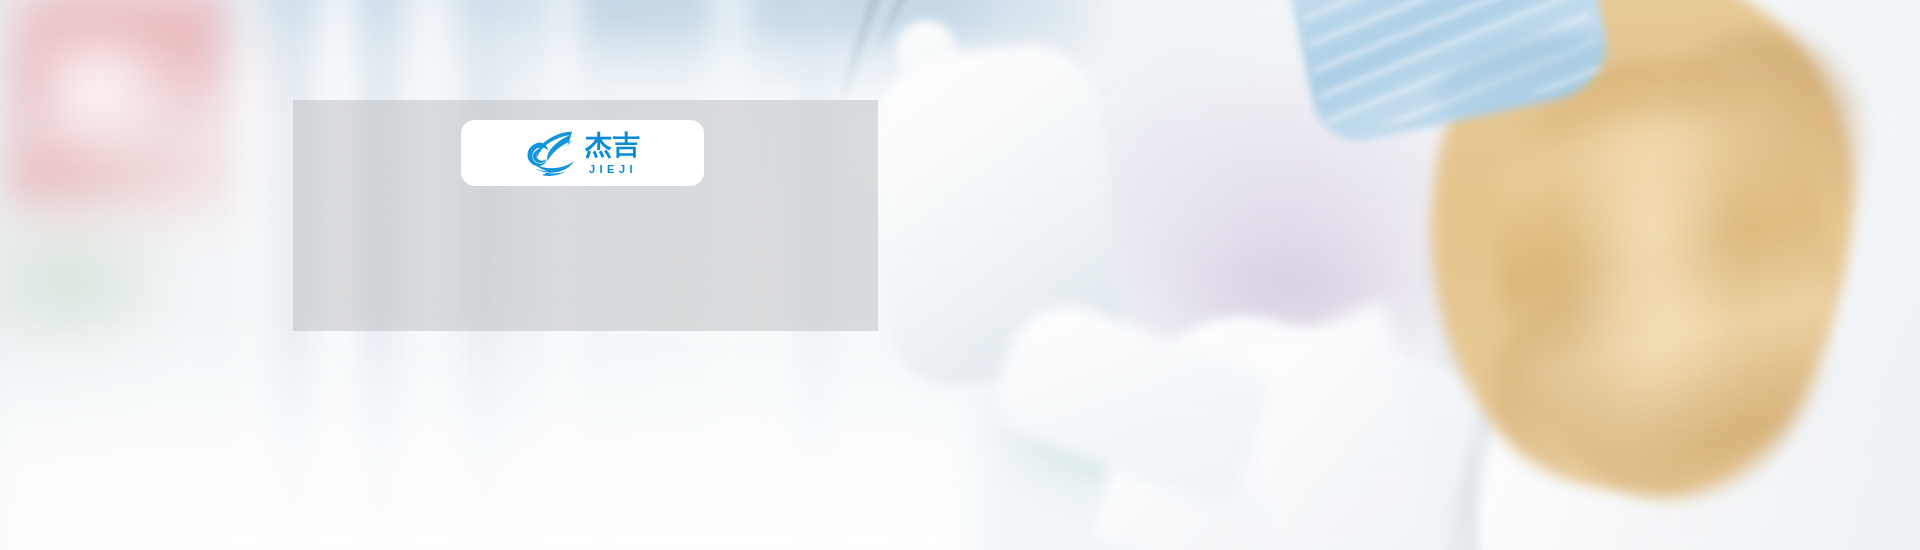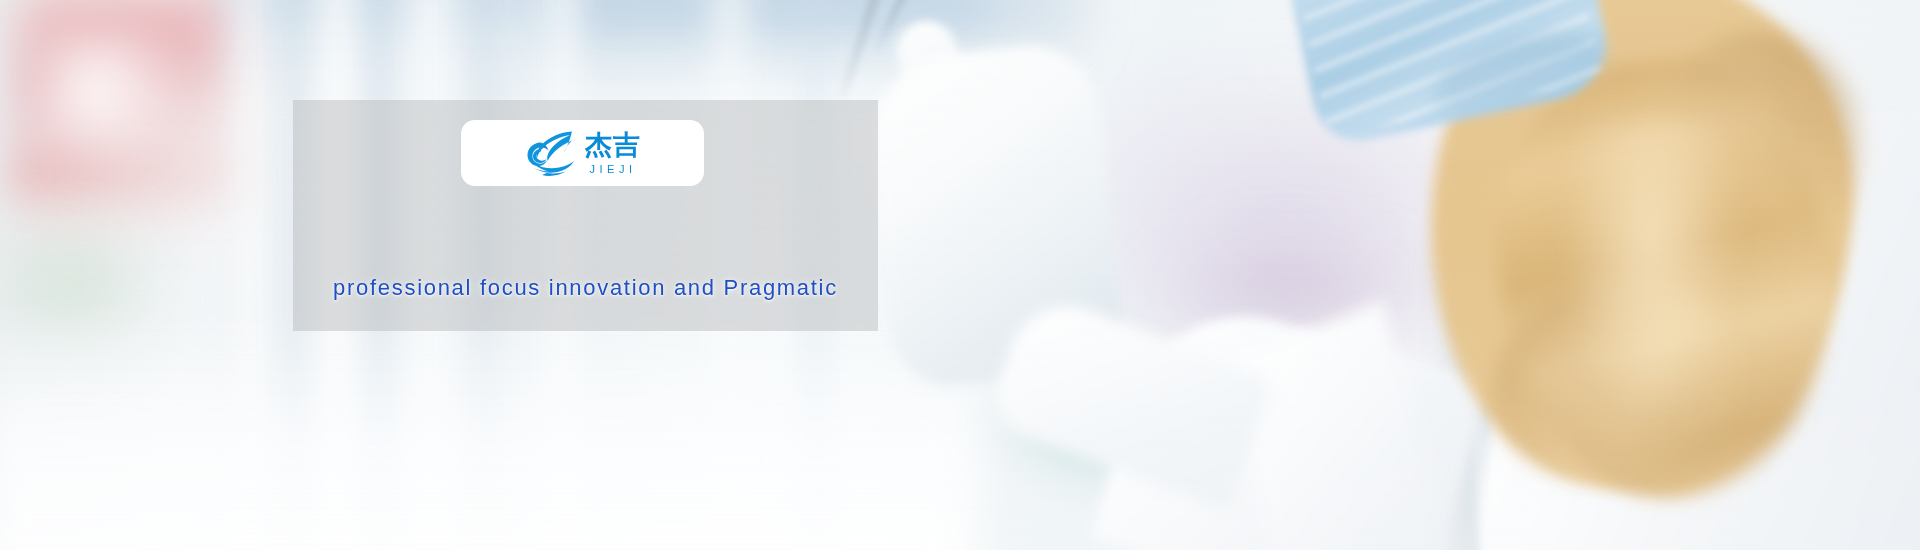--- a/index.html
+++ b/index.html
@@ -366,21 +366,21 @@
   .logo-word { display: flex; flex-direction: column; align-items: center; line-height: 1; }
   .logo-cn {
     font-size: 27px;
     font-weight: 700;
     color: #0a8bd8;
     letter-spacing: 1px;
     font-family: "DejaVu Sans", "Liberation Sans", sans-serif;
   }
   .logo-en {
     font-size: 11px;
-    font-weight: 400;
+    font-weight: 700;
     color: #0a8bd8;
     letter-spacing: 4.5px;
     margin-top: 6px;
     font-family: "Liberation Sans", sans-serif;
   }
 
   
   .headline {
     position: absolute;
     left: 293px;
@@ -491,15 +491,14 @@
       <path d="M20 78 C36 88 56 90 74 84 C86 80 95 73 100 64 C92 70 82 75 70 77 C54 80 36 78 20 70 C28 77 38 82 49 85 C36 84 27 82 20 78 Z" fill="#1094dd"></path>
       <path d="M36 92 C52 96 70 93 84 85 C72 89 58 90 45 88 Z" fill="#1094dd"></path>
     </svg>
     <div class="logo-word">
       <div class="logo-cn">杰吉</div>
       <div class="logo-en">JIEJI</div>
     </div>
   </div>
 
 
-  <div class="subtitle">professional focus innovation and Pragmatic</div>
 
 </div>
 
 </body></html>

